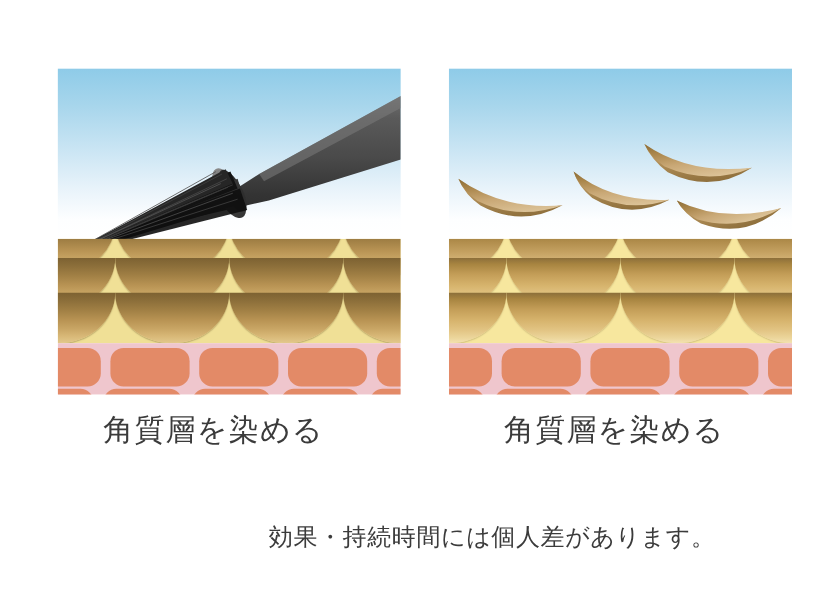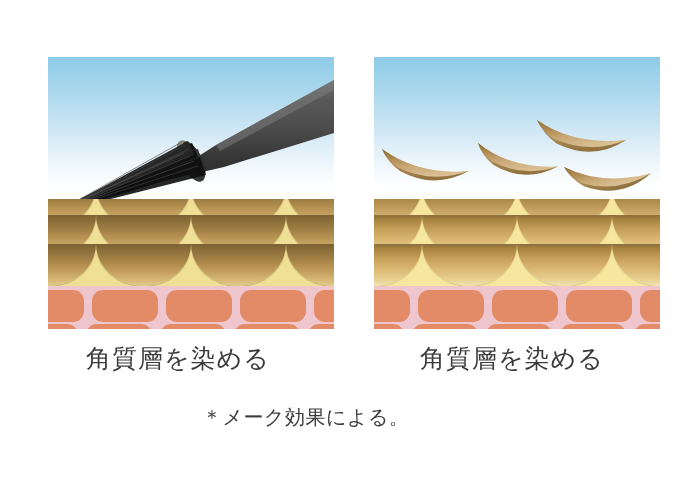--- a/index.html
+++ b/index.html
@@ -283,16 +283,16 @@
           <span class="cell" style="left:296px"></span>
         </div>
       </div>
     </div>
   </div>
 
   <div class="caption" id="caption-left">角質層を染める</div>
 
   <div class="caption" id="caption-right">角質層を染める</div>
 
-  <div class="note" id="note-line-1">＊メーク効果による。</div>
-
+
+  <div class="note" id="note-line-2">効果・持続時間には個人差があります。</div>
 
 </div>
 
 </body></html>

